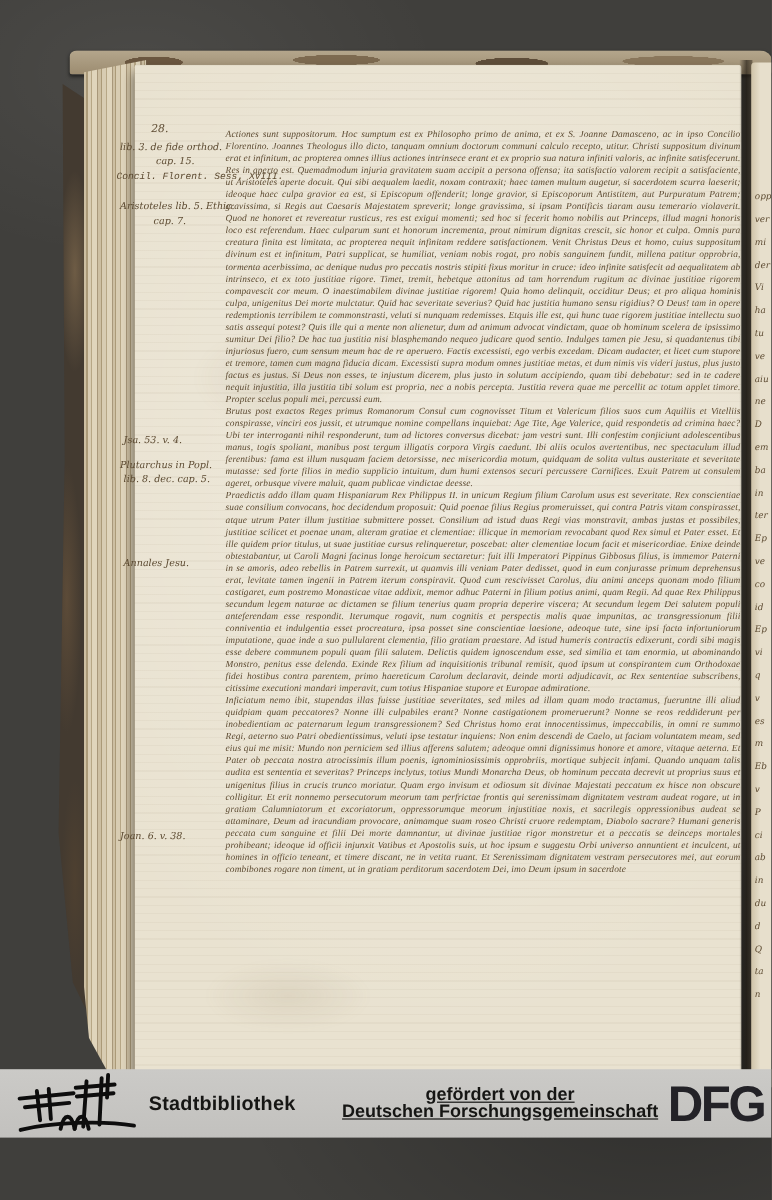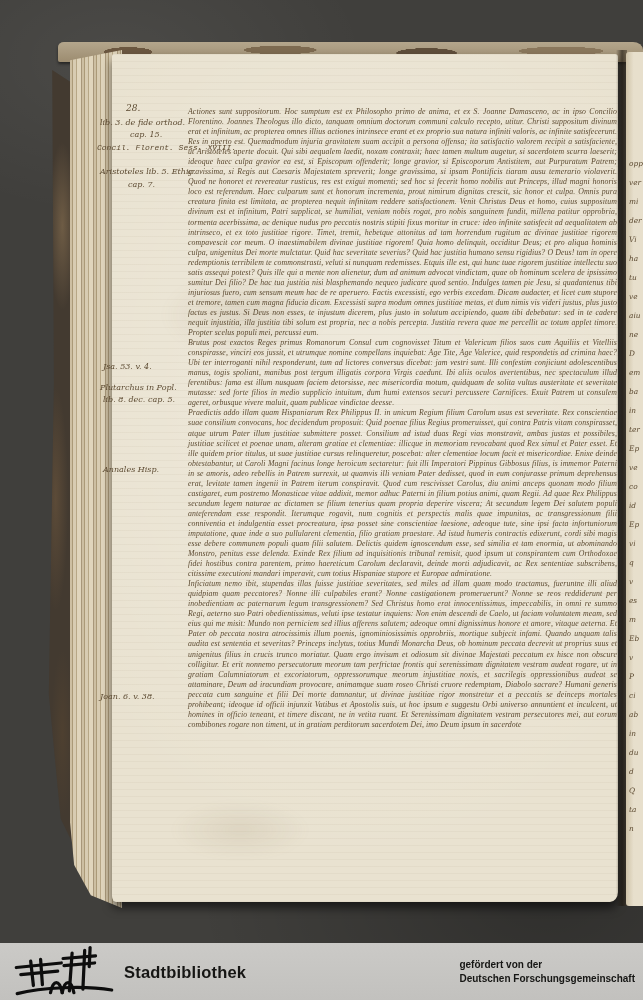--- a/index.html
+++ b/index.html
@@ -54,28 +54,28 @@
   #page-no{position:absolute;left:126px;top:103px;font-size:9px;}
   .mnote{position:absolute;font-size:8px;line-height:11px;white-space:nowrap;}
   #main-text{position:absolute;left:188px;top:107px;width:429px;
              font-size:7.8px;line-height:10.05px;text-align:justify;
              letter-spacing:.1px;}
   #main-text p{margin:0;padding:0;font-family:Liberation Serif, serif;}
   #sliver-text{position:absolute;left:629px;top:110px;width:14px;
                font-size:7.4px;line-height:19px;white-space:pre-line;
                overflow:hidden;height:740px;margin-top:44px;}
   
-  #footer{position:absolute;left:0;top:943px;width:643px;height:57px;
+  #footer{position:absolute;left:0;top:891px;width:643px;height:57px;
           background:linear-gradient(#cbcac7,#c2c1be);
           font-family:"Liberation Sans", sans-serif;color:#161614;
           display:flex;align-items:center;}
   #trier-logo{margin-left:14px;flex:0 0 auto;}
   #library-name{margin-left:10px;font-weight:bold;font-size:16.5px;line-height:20px;letter-spacing:.2px;}
   #spacer{flex:1 1 auto;}
-  #funding{text-align:left;font-weight:bold;font-size:10px;line-height:14px;margin-right:8px;}
+  #funding{text-align:center;font-weight:bold;font-size:15px;line-height:14px;margin-right:8px;text-decoration:underline;}
   #dfg{font-weight:800;font-size:41px;letter-spacing:-2px;color:#232227;
        margin-right:6px;line-height:50px;transform:scaleY(1.02);}
 </style>
 </head>
 <body>
 
 <div id="stage">
 
   <div id="top-edge"></div>
   <div id="cover-sliver"></div>
@@ -90,21 +90,21 @@
 
   <div id="margin-notes">
       <div class="mnote ink" style="top: 117px; left: 100px;">lib. 3. de fide orthod.</div>
       <div class="mnote ink" style="top: 129px; left: 130px;">cap. 15.</div>
       <div class="mnote ink" style="top: 142px; left: 97px; font-family: Liberation Mono, monospace;">Concil. Florent. Sess. XVIII.</div>
       <div class="mnote ink" style="top: 166px; left: 100px;">Aristoteles lib. 5. Ethic.</div>
       <div class="mnote ink" style="top: 179px; left: 128px;">cap. 7.</div>
       <div class="mnote ink" style="top: 361px; left: 103px;">Jsa. 53. v. 4.</div>
       <div class="mnote ink" style="top: 382px; left: 100px;">Plutarchus in Popl.</div>
       <div class="mnote ink" style="top: 394px; left: 103px;">lib. 8. dec. cap. 5.</div>
-      <div class="mnote ink" style="top: 464px; left: 103px;">Annales Hisp.</div>
+      <div class="mnote ink" style="top: 464px; left: 103px;">Annales Jesu.</div>
       <div class="mnote ink" style="top: 691px; left: 100px;">Joan. 6. v. 38.</div>
     </div>
 
   <div id="main-text" class="ink">
       <p>Actiones sunt suppositorum. Hoc sumptum est ex Philosopho primo de anima, et ex S. Joanne Damasceno, ac in ipso Concilio Florentino. Joannes Theologus illo dicto, tanquam omnium doctorum communi calculo recepto, utitur. Christi suppositum divinum erat et infinitum, ac propterea omnes illius actiones intrinsece erant et ex proprio sua natura infiniti valoris, ac infinite satisfecerunt. Res in aperto est. Quemadmodum injuria gravitatem suam accipit a persona offensa; ita satisfactio valorem recipit a satisfaciente, ut Aristoteles aperte docuit. Qui sibi aequalem laedit, noxam contraxit; haec tamen multum augetur, si sacerdotem scurra laeserit; ideoque haec culpa gravior ea est, si Episcopum offenderit; longe gravior, si Episcoporum Antistitem, aut Purpuratum Patrem; gravissima, si Regis aut Caesaris Majestatem spreverit; longe gravissima, si ipsam Pontificis tiaram ausu temerario violaverit. Quod ne honoret et revereatur rusticus, res est exigui momenti; sed hoc si fecerit homo nobilis aut Princeps, illud magni honoris loco est referendum. Haec culparum sunt et honorum incrementa, prout nimirum dignitas crescit, sic honor et culpa. Omnis pura creatura finita est limitata, ac propterea nequit infinitam reddere satisfactionem. Venit Christus Deus et homo, cuius suppositum divinum est et infinitum, Patri supplicat, se humiliat, veniam nobis rogat, pro nobis sanguinem fundit, millena patitur opprobria, tormenta acerbissima, ac denique nudus pro peccatis nostris stipiti fixus moritur in cruce: ideo infinite satisfecit ad aequalitatem ab intrinseco, et ex toto justitiae rigore. Timet, tremit, hebetque attonitus ad tam horrendum rugitum ac divinae justitiae rigorem compavescit cor meum. O inaestimabilem divinae justitiae rigorem! Quia homo delinquit, occiditur Deus; et pro aliqua hominis culpa, unigenitus Dei morte mulctatur. Quid hac severitate severius? Quid hac justitia humano sensu rigidius? O Deus! tam in opere redemptionis terribilem te commonstrasti, veluti si nunquam redemisses. Etquis ille est, qui hunc tuae rigorem justitiae intellectu suo satis assequi potest? Quis ille qui a mente non alienetur, dum ad animum advocat vindictam, quae ob hominum scelera de ipsissimo sumitur Dei filio? De hac tua justitia nisi blasphemando nequeo judicare quod sentio. Indulges tamen pie Jesu, si quadantenus tibi injuriosus fuero, cum sensum meum hac de re aperuero. Factis excessisti, ego verbis excedam. Dicam audacter, et licet cum stupore et tremore, tamen cum magna fiducia dicam. Excessisti supra modum omnes justitiae metas, et dum nimis vis videri justus, plus justo factus es justus. Si Deus non esses, te injustum dicerem, plus justo in solutum accipiendo, quam tibi debebatur: sed in te cadere nequit injustitia, illa justitia tibi solum est propria, nec a nobis percepta. Justitia revera quae me percellit ac totum applet timore. Propter scelus populi mei, percussi eum.</p>
       <p>Brutus post exactos Reges primus Romanorum Consul cum cognovisset Titum et Valericum filios suos cum Aquiliis et Vitelliis conspirasse, vinciri eos jussit, et utrumque nomine compellans inquiebat: Age Tite, Age Valerice, quid respondetis ad crimina haec? Ubi ter interroganti nihil responderunt, tum ad lictores conversus dicebat: jam vestri sunt. Illi confestim conjiciunt adolescentibus manus, togis spoliant, manibus post tergum illigatis corpora Virgis caedunt. Ibi aliis oculos avertentibus, nec spectaculum illud ferentibus: fama est illum nusquam faciem detorsisse, nec misericordia motum, quidquam de solita vultus austeritate et severitate mutasse: sed forte filios in medio supplicio intuitum, dum humi extensos securi percussere Carnifices. Exuit Patrem ut consulem ageret, orbusque vivere maluit, quam publicae vindictae deesse.</p>
       <p>Praedictis addo illam quam Hispaniarum Rex Philippus II. in unicum Regium filium Carolum usus est severitate. Rex conscientiae suae consilium convocans, hoc decidendum proposuit: Quid poenae filius Regius promeruisset, qui contra Patris vitam conspirasset, atque utrum Pater illum justitiae submittere posset. Consilium ad istud duas Regi vias monstravit, ambas justas et possibiles, justitiae scilicet et poenae unam, alteram gratiae et clementiae: illicque in memoriam revocabant quod Rex simul et Pater esset. Et ille quidem prior titulus, ut suae justitiae cursus relinqueretur, poscebat: alter clementiae locum facit et misericordiae. Enixe deinde obtestabantur, ut Caroli Magni facinus longe heroicum sectaretur: fuit illi Imperatori Pippinus Gibbosus filius, is immemor Paterni in se amoris, adeo rebellis in Patrem surrexit, ut quamvis illi veniam Pater dedisset, quod in eum conjurasse primum deprehensus erat, levitate tamen ingenii in Patrem iterum conspiravit. Quod cum rescivisset Carolus, diu animi anceps quonam modo filium castigaret, eum postremo Monasticae vitae addixit, memor adhuc Paterni in filium potius animi, quam Regii. Ad quae Rex Philippus secundum legem naturae ac dictamen se filium tenerius quam propria deperire viscera; At secundum legem Dei salutem populi anteferendam esse respondit. Iterumque rogavit, num cognitis et perspectis malis quae impunitas, ac transgressionum filii conniventia et indulgentia esset procreatura, ipsa posset sine conscientiae laesione, adeoque tute, sine ipsi facta infortuniorum imputatione, quae inde a suo pullularent clementia, filio gratiam praestare. Ad istud humeris contractis edixerunt, cordi sibi magis esse debere communem populi quam filii salutem. Delictis quidem ignoscendum esse, sed similia et tam enormia, ut abominando Monstro, penitus esse delenda. Exinde Rex filium ad inquisitionis tribunal remisit, quod ipsum ut conspirantem cum Orthodoxae fidei hostibus contra parentem, primo haereticum Carolum declaravit, deinde morti adjudicavit, ac Rex sententiae subscribens, citissime executioni mandari imperavit, cum totius Hispaniae stupore et Europae admiratione.</p>
       <p>Inficiatum nemo ibit, stupendas illas fuisse justitiae severitates, sed miles ad illam quam modo tractamus, fueruntne illi aliud quidpiam quam peccatores? Nonne illi culpabiles erant? Nonne castigationem promeruerunt? Nonne se reos reddiderunt per inobedientiam ac paternarum legum transgressionem? Sed Christus homo erat innocentissimus, impeccabilis, in omni re summo Regi, aeterno suo Patri obedientissimus, veluti ipse testatur inquiens: Non enim descendi de Caelo, ut faciam voluntatem meam, sed eius qui me misit: Mundo non perniciem sed illius afferens salutem; adeoque omni dignissimus honore et amore, vitaque aeterna. Et Pater ob peccata nostra atrocissimis illum poenis, ignominiosissimis opprobriis, mortique subjecit infami. Quando unquam talis audita est sententia et severitas? Princeps inclytus, totius Mundi Monarcha Deus, ob hominum peccata decrevit ut proprius suus et unigenitus filius in crucis trunco moriatur. Quam ergo invisum et odiosum sit divinae Majestati peccatum ex hisce non obscure colligitur. Et erit nonnemo persecutorum meorum tam perfrictae frontis qui serenissimam dignitatem vestram audeat rogare, ut in gratiam Calumniatorum et excoriatorum, oppressorumque meorum injustitiae noxis, et sacrilegis oppressionibus audeat se attaminare, Deum ad iracundiam provocare, animamque suam roseo Christi cruore redemptam, Diabolo sacrare? Humani generis peccata cum sanguine et filii Dei morte damnantur, ut divinae justitiae rigor monstretur et a peccatis se deinceps mortales prohibeant; ideoque id officii injunxit Vatibus et Apostolis suis, ut hoc ipsum e suggestu Orbi universo annuntient et inculcent, ut homines in officio teneant, et timere discant, ne in vetita ruant. Et Serenissimam dignitatem vestram persecutores mei, aut eorum combibones rogare non timent, ut in gratiam perditorum sacerdotem Dei, imo Deum ipsum in sacerdote</p>
     </div>
 
@@ -163,15 +163,16 @@
       </g>
     </svg>
     <div id="library-name">
       <div>Stadtbibliothek</div>
     </div>
     <div id="spacer"></div>
     <div id="funding">
       <div>gefördert von der</div>
       <div>Deutschen Forschungsgemeinschaft</div>
     </div>
+    <div id="dfg">DFG</div>
   </div>
 
 </div>
 
 </body></html>

